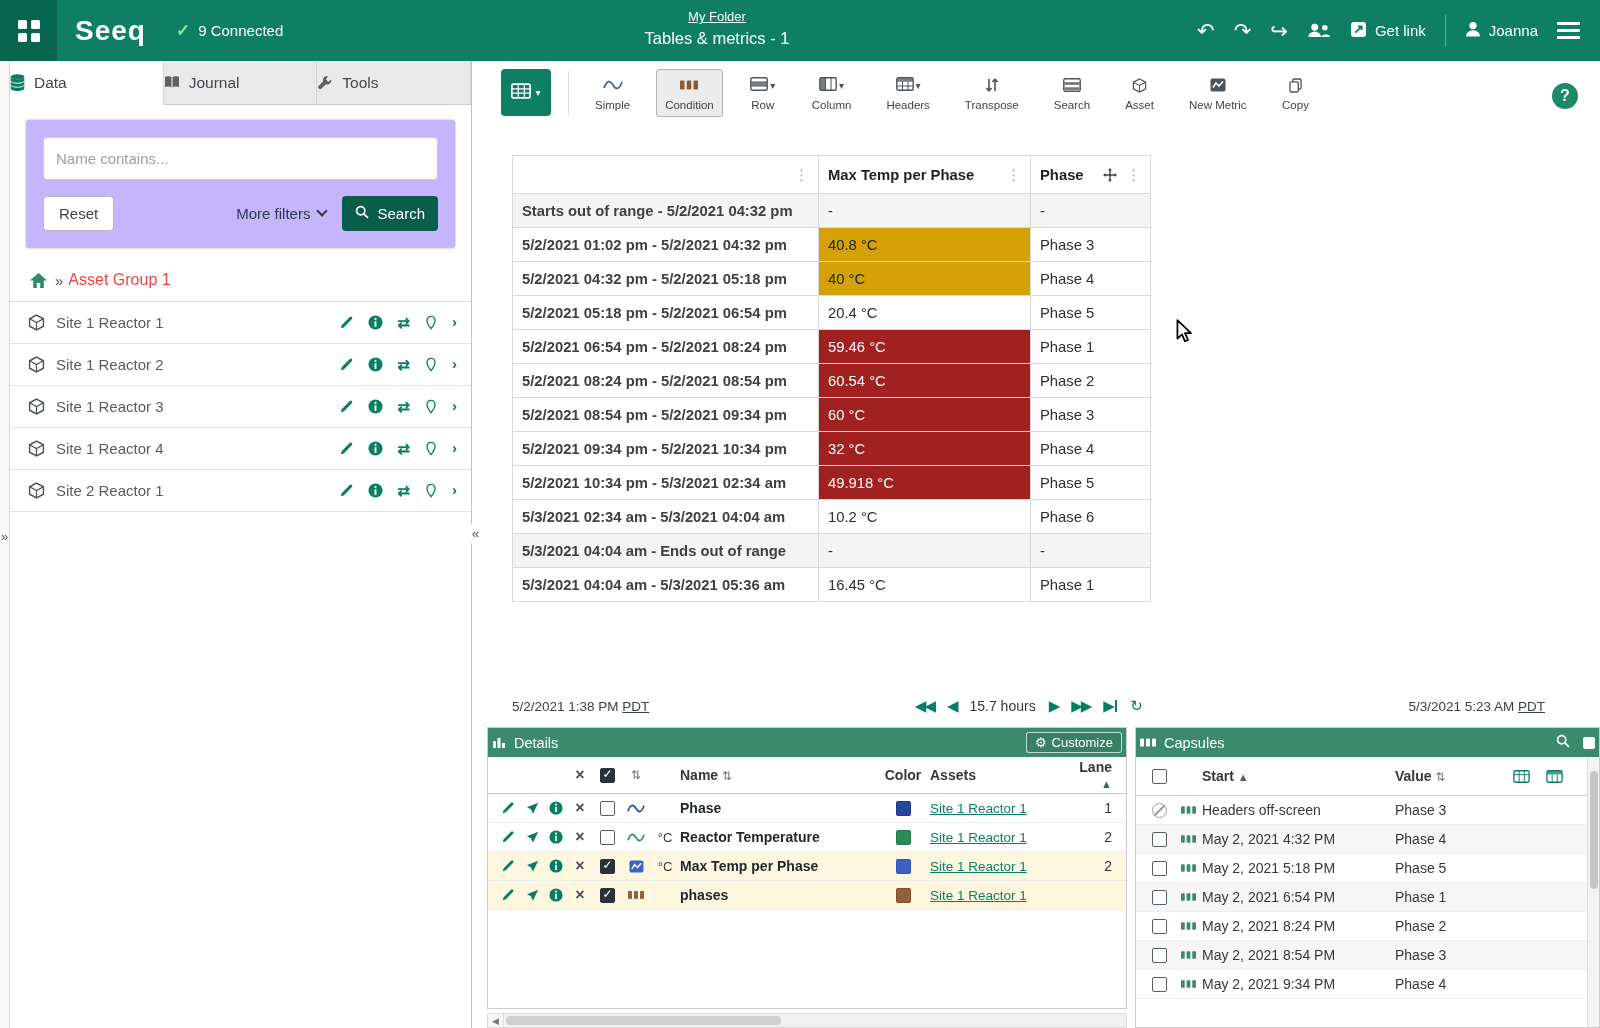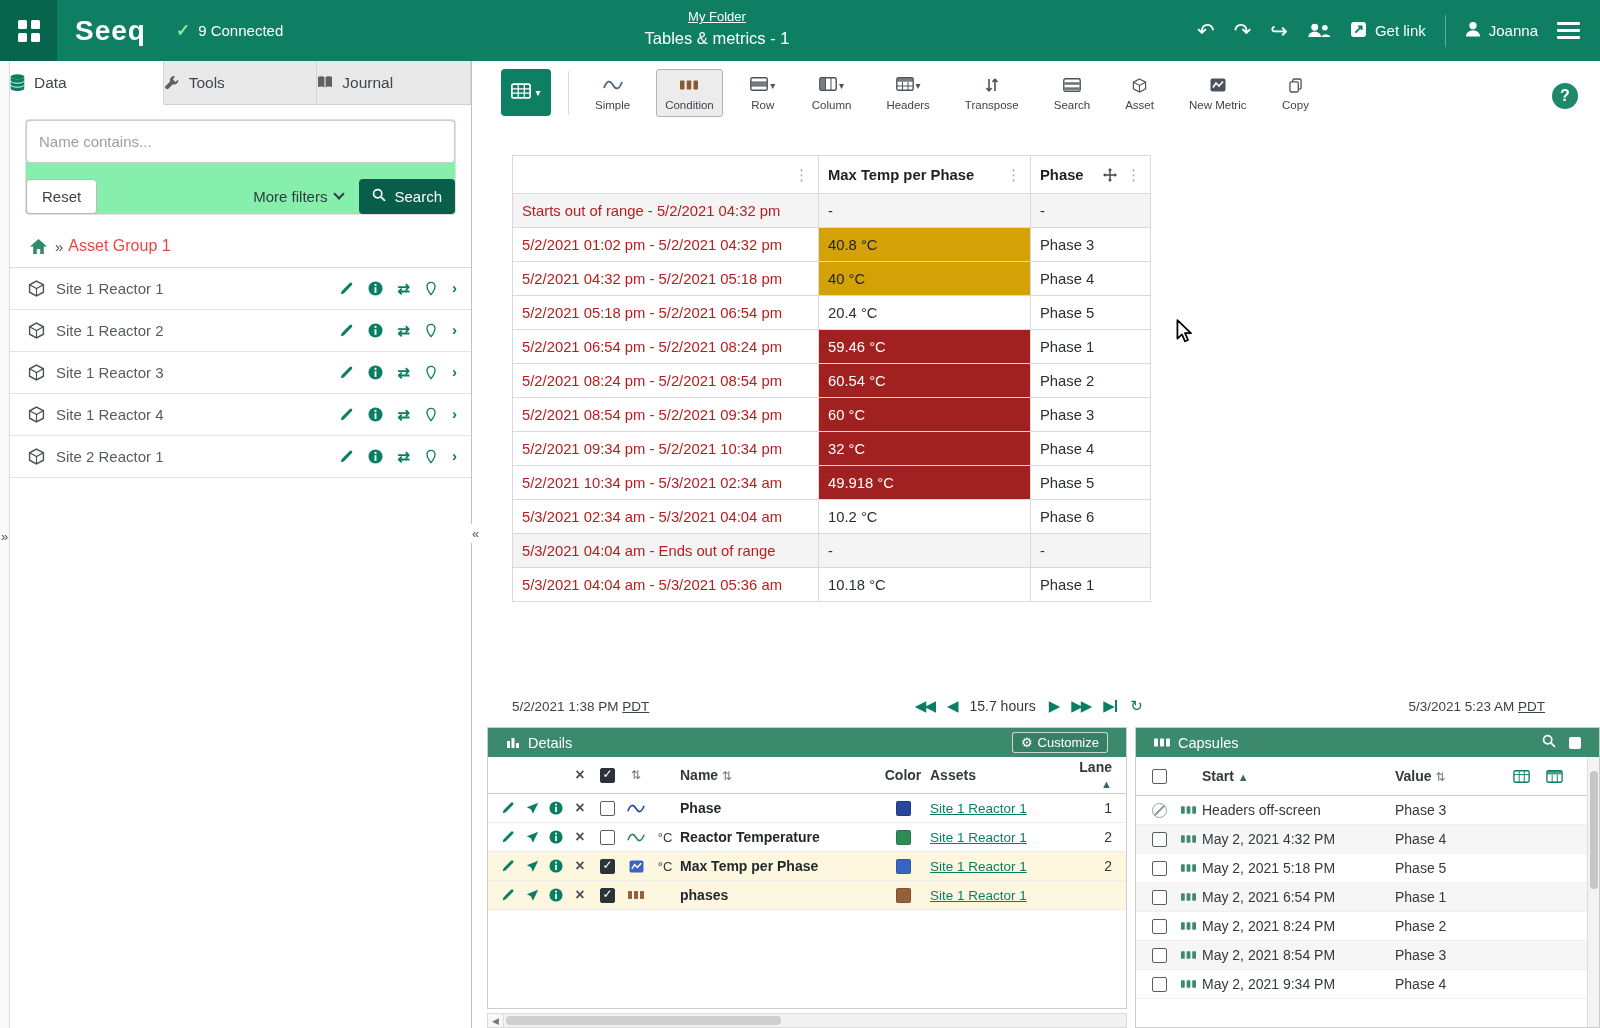--- a/index.html
+++ b/index.html
@@ -29,21 +29,21 @@
 
 
 .rail{position:absolute;left:0;top:61px;width:10px;bottom:0;background:#fafafa;border-right:1px solid #d8d8d8}
 .rail .ex{position:absolute;top:468px;left:1px;font-size:13px;color:#555;cursor:pointer}
 .sidebar{position:absolute;left:10px;top:61px;width:462px;bottom:0;background:#fff;border-right:1px solid #c2c2c2}
 .tabs{display:flex;height:44px;background:#e9e9e9}
 .tab{flex:1;display:flex;align-items:center;gap:9px;font-size:15.5px;color:#3f464c;border-right:1px solid #d4d4d4;border-bottom:1px solid #cfcfcf;cursor:pointer;background:#e9e9e9}
 .tab.active{background:#fff;border-bottom-color:transparent}
 .tab .tic{display:flex;color:#5b6165}
 .tab.active .tic{color:var(--accent,#0a7e62)}
-.searchbox{margin:14px 15px 10px;background:#86efac;border:1px solid #e0e0e0;border-radius:4px;}
+.searchbox{margin:14px 15px 10px;background:#c4b5fd;border:1px solid #e0e0e0;border-radius:4px;padding:17px}
 .searchbox input{width:100%;height:43px;border:1px solid #c6cfc9;border-radius:4px;padding:0 12px;font-size:15px;font-family:inherit;color:#333;background:#fff}
 .searchbox input::placeholder{color:#9aa19e}
 .srow{display:flex;align-items:center;margin-top:16px}
 .btn-reset{padding:8px 15px;background:#fff;border:1px solid #b9b9b9;border-radius:4px;font-size:15px;color:#3c4347;cursor:pointer}
 .morefilters{margin-left:auto;display:flex;align-items:center;gap:8px;font-size:15px;color:#2e3b44;cursor:pointer}
 .chevdown{width:8px;height:8px;border-right:2px solid #2e3b44;border-bottom:2px solid #2e3b44;transform:rotate(45deg);margin-top:-5px}
 .btn-search{margin-left:16px;display:flex;align-items:center;gap:8px;background:var(--button,#095e49);color:#fff;border:none;border-radius:4px;padding:9px 13px;font-size:15px;cursor:pointer}
 .crumb{display:flex;align-items:center;gap:5px;padding:12px 0 12px 20px;border-bottom:1px solid #dcdcdc}
 .crumb .home{color:#2f8a6e;display:flex}
 .crumb .arrow{font-size:15px;color:#4a5055;margin-left:3px}
@@ -67,21 +67,21 @@
 .tool.active{background:#ececec;border-color:#b3b3b3}
 .caret{font-size:10px;color:#4d535a}
 .vsel .caret{color:#fff}
 .help{position:absolute;right:22px;top:22px;width:26px;height:26px;border-radius:50%;background:#1e8968;color:#fff;font-size:16px;font-weight:bold;display:flex;align-items:center;justify-content:center;cursor:pointer;border:none}
 
 
 .condtbl{position:absolute;left:27px;top:94px;border-collapse:collapse;background:#fff}
 .condtbl th,.condtbl td{border:1px solid #d9d9d9}
 .condtbl th{height:38px;font-weight:bold;color:#1c2126;padding:0 9px;font-size:14.8px;text-align:left}
 .condtbl td{height:34px;color:#2a2f33;padding:0 9px;font-size:14.8px}
-.condtbl td.tlabel{font-weight:normal;color:#b91c1c}
+.condtbl td.tlabel{font-weight:bold;color:#404040}
 .condtbl tr[data-muted="true"] td{background:#f4f4f4}
 .condtbl td[data-style="warn"]{background:var(--warn,#d4a106);color:#20252a}
 .condtbl td[data-style="alert"]{background:var(--alert,#a12121);color:#fff}
 .thwrap{display:flex;align-items:center;justify-content:space-between;gap:8px}
 .thgroup{display:flex;align-items:center;gap:9px}
 .grip{color:#a5a5a5;font-size:15px;cursor:pointer;font-weight:normal}
 .moveic{color:#3c4347;cursor:pointer;display:flex}
 
 
 .timebar{position:absolute;left:27px;top:636px;width:1033px;display:flex;align-items:center;font-size:13.5px;color:#3c4347}
@@ -89,21 +89,21 @@
 .tnav{display:flex;align-items:center;gap:13px;margin:0 auto;color:var(--accent,#0a7e62);font-weight:bold}
 .tnav .g{cursor:pointer;letter-spacing:-2px;font-size:15px;background:none;border:none;color:var(--accent,#0a7e62);display:flex;align-items:center}
 .tnav .dur{color:#33383c;font-weight:normal;letter-spacing:0;font-size:14px;cursor:pointer}
 .vbar{display:inline-block;width:2.5px;height:12px;background:currentColor;margin-left:2px}
 .refresh{font-size:18px;letter-spacing:0!important}
 
 
 .panel{position:absolute;background:#fff;border:1px solid #ccc}
 .details{left:2px;top:666px;width:640px;height:282px}
 .capsules{left:650px;top:666px;right:0;bottom:0}
-.phead{height:29px;background:var(--panel,#3c8a6e);color:#fff;display:flex;align-items:center;gap:8px;padding:0 18px;font-size:14.5px}
+.phead{height:29px;background:var(--panel,#3c8a6e);color:#fff;display:flex;align-items:center;gap:8px;padding:0 4px;font-size:14.5px}
 .custom{margin-left:auto;display:flex;align-items:center;gap:5px;border:1px solid rgba(255,255,255,.7);border-radius:3px;background:rgba(0,0,0,.07);color:#fff;font-size:13px;padding:2px 8px;cursor:pointer}
 .pacts{margin-left:auto;display:flex;align-items:center;gap:13px}
 .sqico{width:12px;height:12px;background:#fff;border-radius:2px;cursor:pointer}
 .dgrid{display:grid;grid-template-columns:24px 24px 24px 24px 30px 28px 30px 1fr 54px 146px 42px;align-items:center;padding:0 8px}
 .dhead{height:37px;border-bottom:1px solid #ccc;font-size:14px;color:#33383c}
 .hb{font-weight:bold}
 .drow{height:29px;border-bottom:1px solid #ececec;font-size:14px}
 .drow[data-selected="true"]{background:#fdf7e0}
 .c{display:flex;align-items:center;justify-content:center}
 .act2{color:var(--accent,#0a7e62);cursor:pointer;background:none;border:none;display:flex;align-items:center;justify-content:center}
@@ -208,34 +208,34 @@
         <svg viewBox="0 0 14 16" width="15" height="17" fill="currentColor">
             <ellipse cx="7" cy="2.6" rx="6.4" ry="2.3"></ellipse>
             <path d="M.6 2.6v11c0 1.3 2.9 2.3 6.4 2.3s6.4-1 6.4-2.3v-11c0 1.3-2.9 2.3-6.4 2.3S.6 3.9.6 2.6Z"></path>
             <path d="M.6 6.4c0 1.3 2.9 2.3 6.4 2.3s6.4-1 6.4-2.3M.6 10.1c0 1.3 2.9 2.3 6.4 2.3s6.4-1 6.4-2.3" stroke="#fff" stroke-width=".9" fill="none"></path>
           </svg>
       </span>
       <span>Data</span>
     </div>
     <div class="tab">
       <span class="tic">
-        <svg viewBox="0 0 16 16" width="16" height="16">
-            <path d="M10.8 1.2a4.1 4.1 0 0 0-4.7 5.3L1.6 11a2 2 0 0 0 2.8 2.8l4.5-4.5a4.1 4.1 0 0 0 5.3-4.7L11.4 7 9 4.6Z" fill="currentColor"></path>
-          </svg>
-      </span>
-      <span>Tools</span>
+        <svg viewBox="0 0 16 15" width="16" height="15">
+            <path d="M8 2.4C6.2.9 3.4.9 1 1.7V12c2.4-.8 5-.7 7 .6 2-1.3 4.6-1.4 7-.6V1.7C12.6.9 9.8.9 8 2.4Z" fill="currentColor"></path>
+            <path d="M8 2.4v10.2" stroke="#fff" stroke-width="1"></path>
+          </svg>
+      </span>
+      <span>Journal</span>
     </div>
     <div class="tab">
       <span class="tic">
-        <svg viewBox="0 0 16 15" width="16" height="15">
-            <path d="M8 2.4C6.2.9 3.4.9 1 1.7V12c2.4-.8 5-.7 7 .6 2-1.3 4.6-1.4 7-.6V1.7C12.6.9 9.8.9 8 2.4Z" fill="currentColor"></path>
-            <path d="M8 2.4v10.2" stroke="#fff" stroke-width="1"></path>
-          </svg>
-      </span>
-      <span>Journal</span>
+        <svg viewBox="0 0 16 16" width="16" height="16">
+            <path d="M10.8 1.2a4.1 4.1 0 0 0-4.7 5.3L1.6 11a2 2 0 0 0 2.8 2.8l4.5-4.5a4.1 4.1 0 0 0 5.3-4.7L11.4 7 9 4.6Z" fill="currentColor"></path>
+          </svg>
+      </span>
+      <span>Tools</span>
     </div>
   </nav>
 
   <section class="searchbox">
     <input type="text" placeholder="Name contains..." style="">
     <div class="srow">
       <button class="btn-reset">Reset</button>
       <span class="morefilters">
         <span>More filters</span>
         <i class="chevdown"></i>
@@ -648,21 +648,21 @@
   </tr>
 
   <tr data-muted="true">
     <td class="tlabel">5/3/2021 04:04 am - Ends out of range</td>
     <td class="tval" data-style="plain">-</td>
     <td class="tphase">-</td>
   </tr>
 
   <tr>
     <td class="tlabel">5/3/2021 04:04 am - 5/3/2021 05:36 am</td>
-    <td class="tval" data-style="plain">10.18 °C</td>
+    <td class="tval" data-style="plain">16.45 °C</td>
     <td class="tphase">Phase 1</td>
   </tr>
 </tbody>
   </table>
 
   <div class="timebar">
     <span>
       <span>5/2/2021 1:38 PM</span>
       <a class="tz">PDT</a>
     </span>

